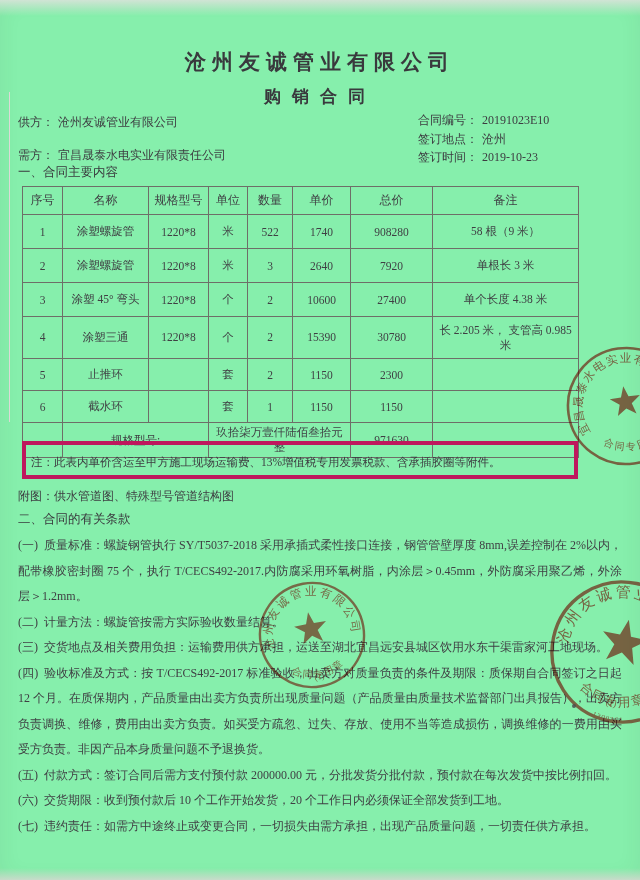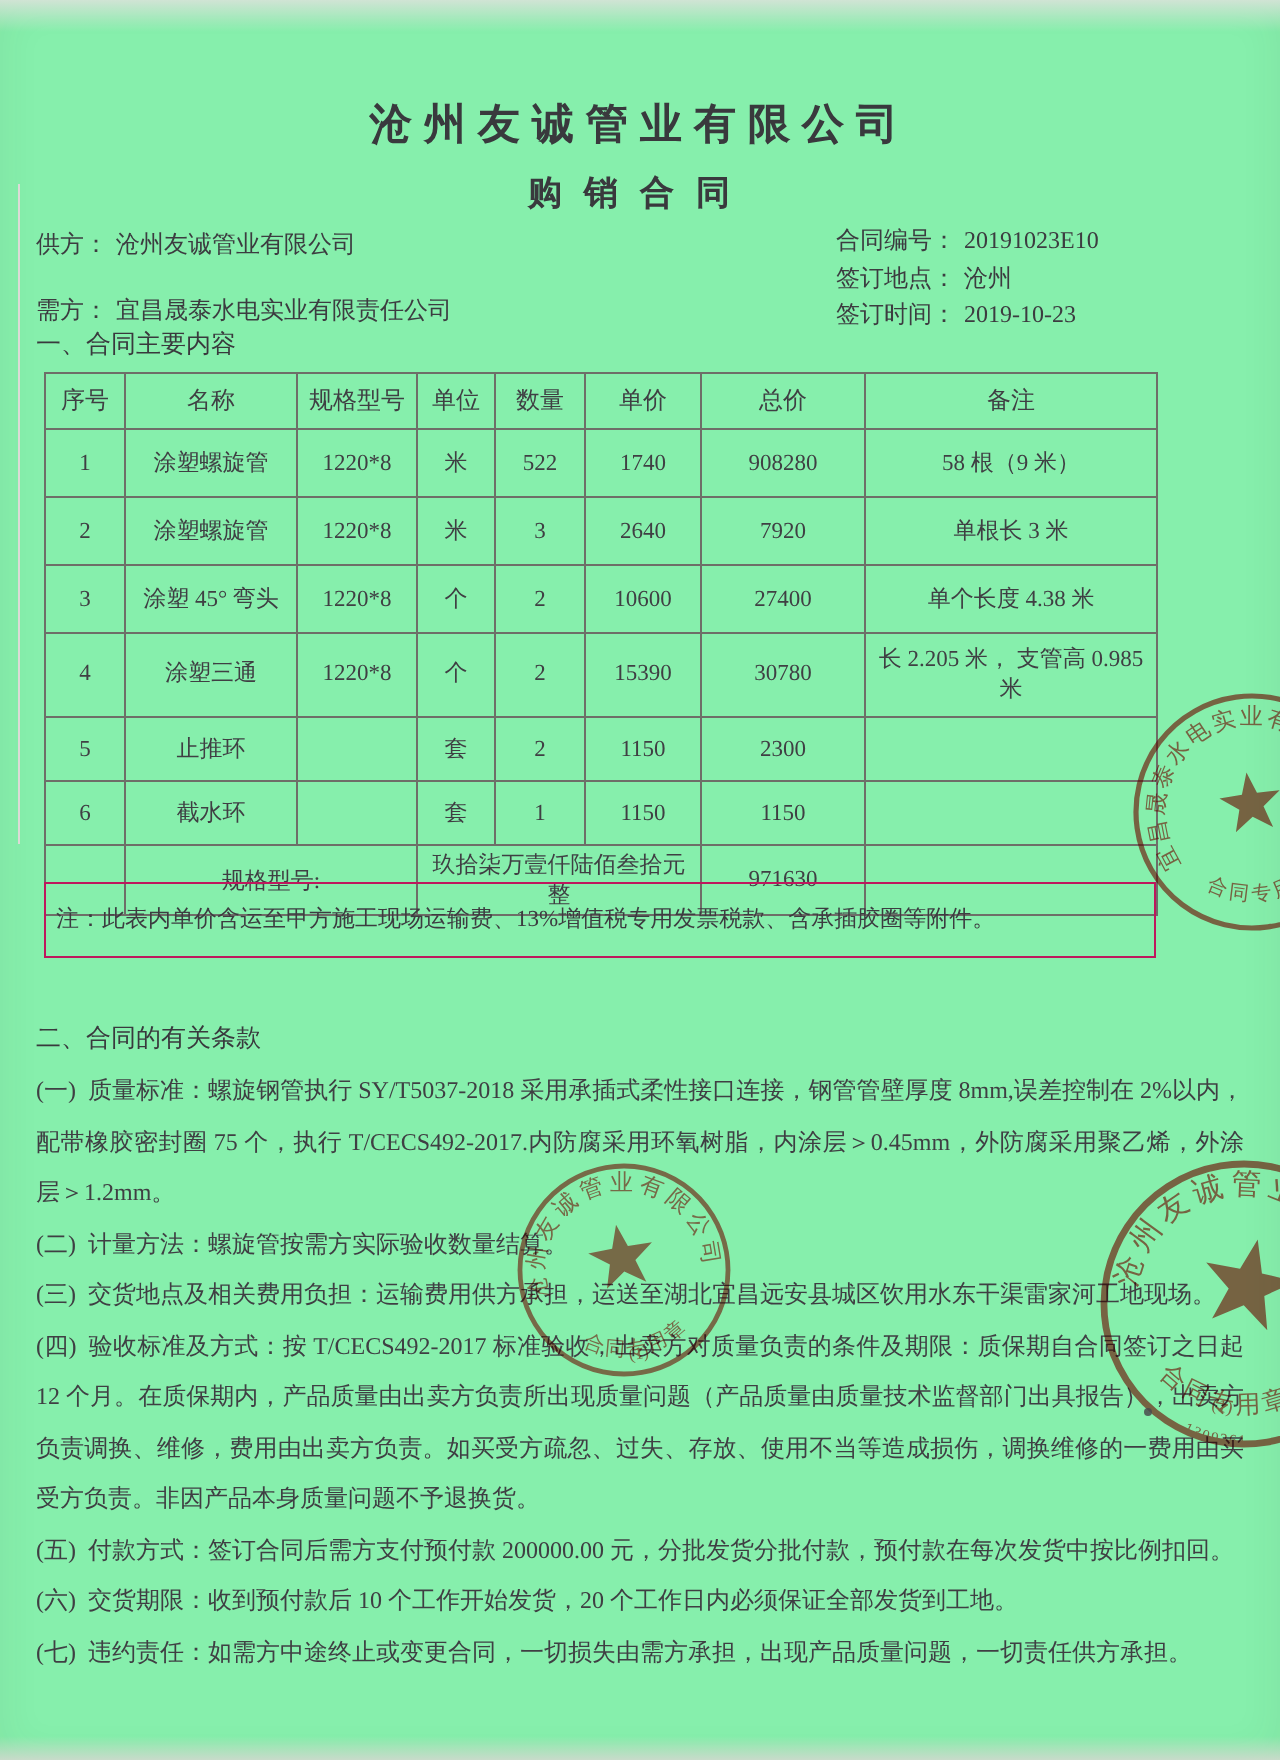--- a/index.html
+++ b/index.html
@@ -39,21 +39,21 @@
   table.contract th, table.contract td {
     border:1px solid #6e6e68; text-align:center; vertical-align:middle;
     padding:1px 2px; font-weight:normal; overflow:hidden; }
   table.contract th { font-size:12px; height:25px; }
   tr.r1 td { height:31px; } tr.r2 td { height:31px; } tr.r3 td { height:31px; }
   tr.r4 td { height:39px; line-height:15px; }
   tr.r5 td { height:29px; } tr.r6 td { height:29px; }
   tr.total td { height:32px; }
 
   .note-box { position:absolute; left:22px; top:441px; width:556px; height:38px;
-    box-sizing:border-box; border:1px solid #be185d; font-size:11.5px;
+    box-sizing:border-box; border:4px solid #be185d; font-size:11.5px;
     padding:10px 5px 0 5px; white-space:nowrap; }
 
   .clauses { position:absolute; left:18px; top:533px; width:604px; }
   .clauses p { margin:0; font-size:12px; line-height:25.5px; text-align:justify;
     color:#3f3f43; }
   .clauses .clabel { margin-right:6px; }
 
   .seal { position:absolute; mix-blend-mode:multiply; }
   .seal text { font-family:"Liberation Serif","DejaVu Serif",serif; }
   .sealA { left:556px; top:336px; width:140px; height:140px; transform:rotate(-8deg); opacity:.82; }
@@ -177,20 +177,21 @@
       <td colspan="2">规格型号:</td>
       <td colspan="3">玖拾柒万壹仟陆佰叁拾元整</td>
       <td>971630</td>
       <td></td>
     </tr>
   </tbody>
     </table>
 
   <div class="note-box">注：此表内单价含运至甲方施工现场运输费、13%增值税专用发票税款、含承插胶圈等附件。</div>
 
+  <div class="attachment">附图：供水管道图、特殊型号管道结构图</div>
   <div class="sec-heading sec2">二、合同的有关条款</div>
 
   <div class="clauses">
     <p><span class="clabel">(一)</span><span>质量标准：螺旋钢管执行 SY/T5037-2018 采用承插式柔性接口连接，钢管管壁厚度 8mm,误差控制在 2%以内，配带橡胶密封圈 75 个，执行 T/CECS492-2017.内防腐采用环氧树脂，内涂层＞0.45mm，外防腐采用聚乙烯，外涂层＞1.2mm。</span></p>
     <p><span class="clabel">(二)</span><span>计量方法：螺旋管按需方实际验收数量结算。</span></p>
     <p><span class="clabel">(三)</span><span>交货地点及相关费用负担：运输费用供方承担，运送至湖北宜昌远安县城区饮用水东干渠雷家河工地现场。</span></p>
     <p><span class="clabel">(四)</span><span>验收标准及方式：按 T/CECS492-2017 标准验收，出卖方对质量负责的条件及期限：质保期自合同签订之日起 12 个月。在质保期内，产品质量由出卖方负责所出现质量问题（产品质量由质量技术监督部门出具报告），出卖方负责调换、维修，费用由出卖方负责。如买受方疏忽、过失、存放、使用不当等造成损伤，调换维修的一费用由买受方负责。非因产品本身质量问题不予退换货。</span></p>
     <p><span class="clabel">(五)</span><span>付款方式：签订合同后需方支付预付款 200000.00 元，分批发货分批付款，预付款在每次发货中按比例扣回。</span></p>
     <p><span class="clabel">(六)</span><span>交货期限：收到预付款后 10 个工作开始发货，20 个工作日内必须保证全部发货到工地。</span></p>
     <p><span class="clabel">(七)</span><span>违约责任：如需方中途终止或变更合同，一切损失由需方承担，出现产品质量问题，一切责任供方承担。</span></p>

